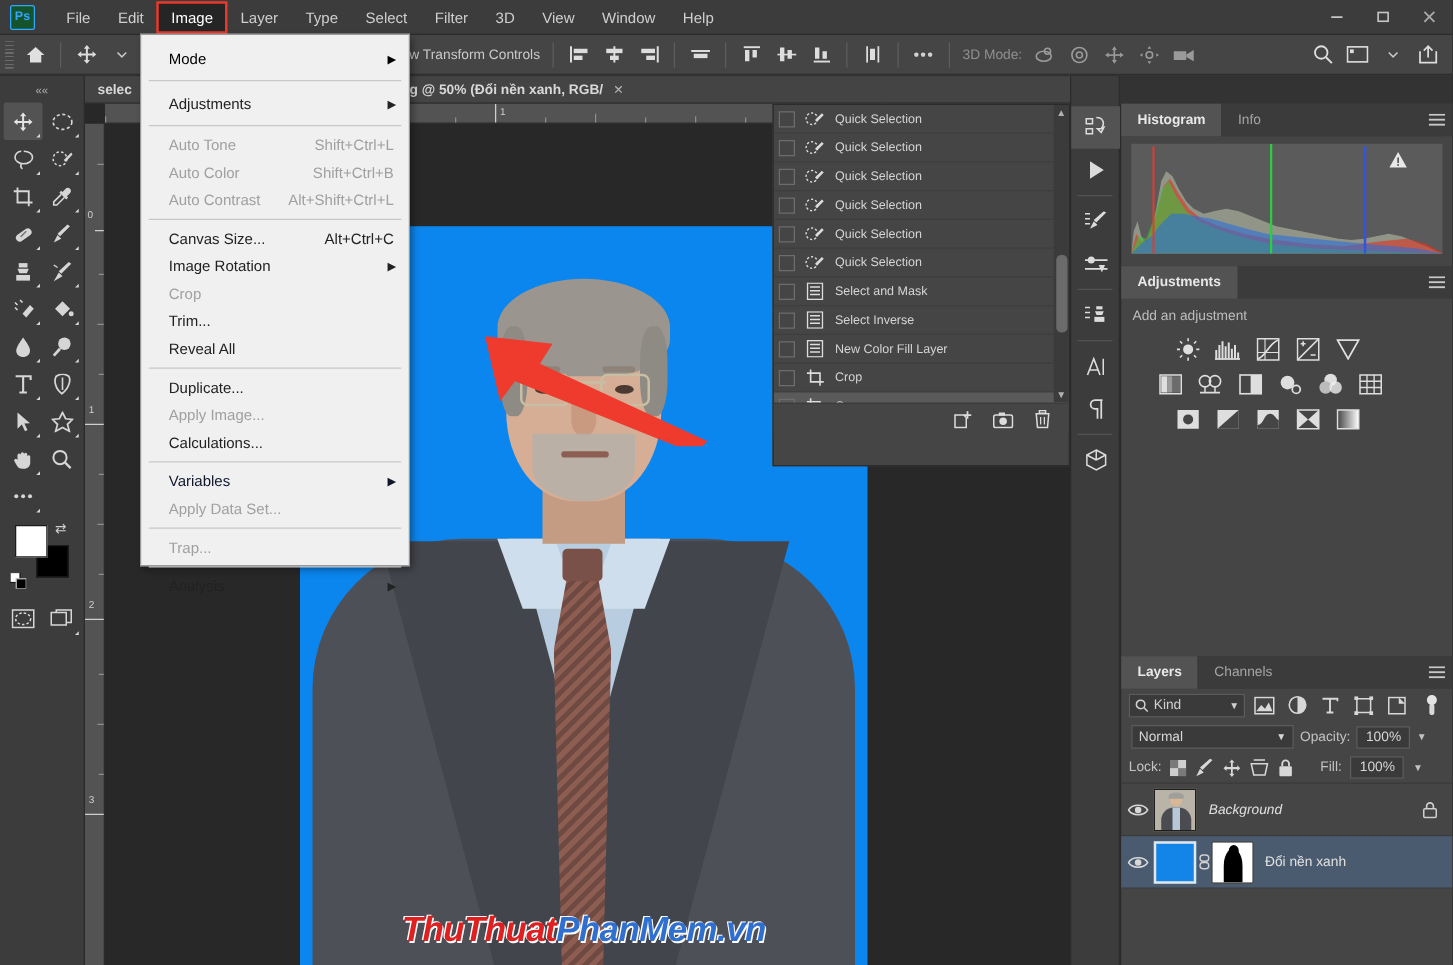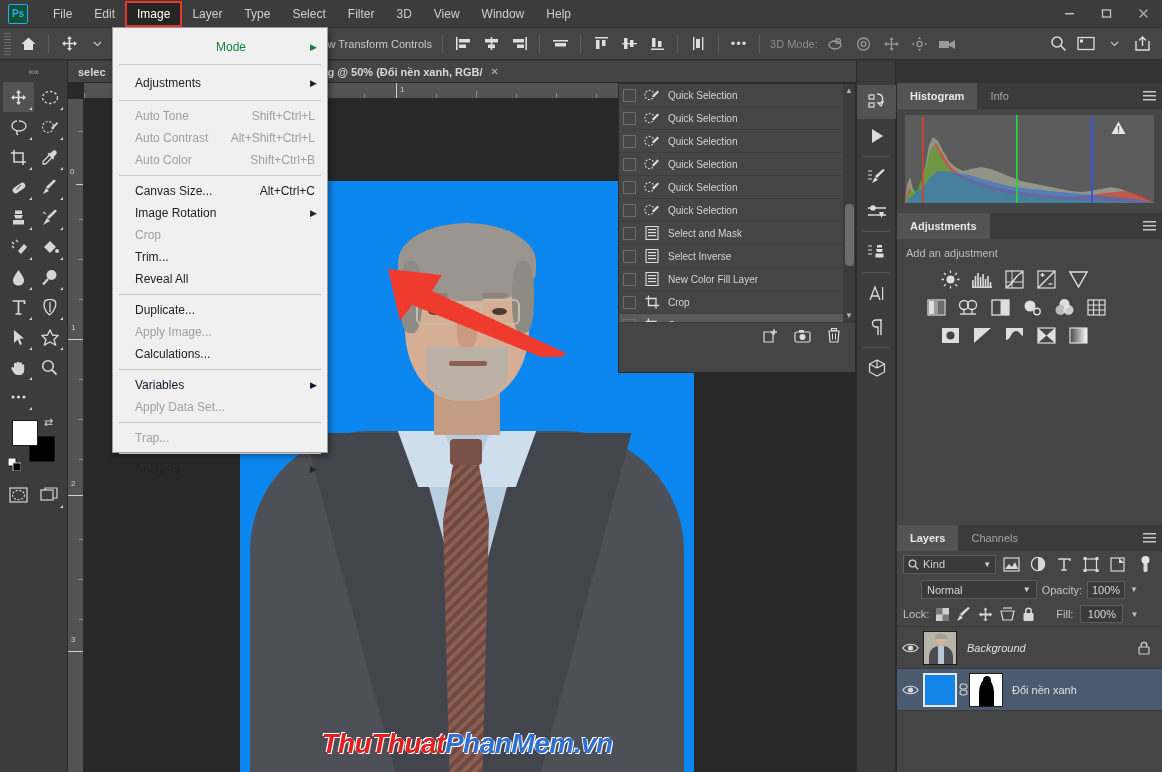--- a/index.html
+++ b/index.html
@@ -197,21 +197,21 @@
   .adj-row { display: flex; gap: 10px; padding: 3px 0 3px 42px; }
   .adj-ic { width: 22px; height: 22px; display: flex; align-items: center; justify-content: center; color: #dedede; }
 
   
   .layers { left: 896px; top: 525px; width: 266px; height: 247px; border-left: 1px solid #2b2b2b; }
   .lay-filter { height: 26px; display: flex; align-items: center; padding: 0 6px; gap: 5px; }
   .kind-sel { width: 96px; height: 19px; background: #3a3a3a; border: 1px solid #5c5c5c;
      display: flex; align-items: center; padding: 0 4px; font-size: 11px; color: #d0d0d0; gap: 4px; }
   .kind-sel .chev { margin-left: auto; font-size: 8px; }
   .lay-ic { width: 22px; height: 20px; display: flex; align-items: center; justify-content: center; color: #d8d8d8; }
-  .lay-blend { height: 25px; display: flex; align-items: center; padding: 0 24px; gap: 5px; }
+  .lay-blend { height: 25px; display: flex; align-items: center; padding: 0 8px; gap: 5px; }
   .blend-sel { width: 130px; height: 19px; background: #3a3a3a; border: 1px solid #5c5c5c;
      display: flex; align-items: center; padding: 0 5px; font-size: 11px; color: #d6d6d6; }
   .blend-sel .chev { margin-left: auto; font-size: 8px; }
   .num-field { width: 43px; height: 18px; background: #3a3a3a; border: 1px solid #5c5c5c;
      font-size: 11px; color: #d6d6d6; display: flex; align-items: center; justify-content: center; }
   .lbl { font-size: 11px; color: #c2c2c2; }
   .lay-lock { height: 25px; display: flex; align-items: center; padding: 0 6px; gap: 7px;
      border-bottom: 1px solid #3a3a3a; }
   .lay-row { height: 42px; display: flex; align-items: center; border-bottom: 1px solid #3a3a3a; }
   .lay-row.sel { background: #4a5b70; }
@@ -1191,42 +1191,42 @@
         <div style="position:absolute;left:9px;top:5px;width:15px;height:27px;background:#000;border-radius:50% 50% 0 0;"></div>
         <div style="position:absolute;left:13px;top:2px;width:8px;height:9px;background:#000;border-radius:50%;"></div>
       </div>
       <div class="lay-name">Đổi nền xanh</div>
     </div>
   </div>
 
   <div style="position:absolute;left:112px;top:27px;width:216px;height:426px;background:#f0f0f0;border:1px solid #999;box-shadow:2px 3px 6px rgba(0,0,0,.4);z-index:50;">
     <div style="padding:5px 0;">
 
-      <div style="height:27px;display:flex;align-items:center;padding-left:22px;color:#15803d;font-size:12px;position:relative;justify-content:center;">
+      <div style="height:27px;display:flex;align-items:center;padding-left:22px;color:#000000;font-size:12px;position:relative;">
         <span>Mode</span>
         <span style="position:absolute;right:10px;font-size:9px;">▶</span>
       </div>
       <div style="height:1px;background:#c8c8c8;margin:4px 6px;"></div>
       <div style="height:27px;display:flex;align-items:center;padding-left:22px;color:#222;font-size:12px;position:relative;">
         <span>Adjustments</span>
         <span style="position:absolute;right:10px;font-size:9px;">▶</span>
       </div>
       <div style="height:1px;background:#c8c8c8;margin:4px 6px;"></div>
 
       <div style="height:22px;display:flex;align-items:center;padding-left:22px;color:#a0a0a0;font-size:12px;">
         <span>Auto Tone</span>
         <span style="margin-left:auto;padding-right:12px;">Shift+Ctrl+L</span>
       </div>
       <div style="height:22px;display:flex;align-items:center;padding-left:22px;color:#a0a0a0;font-size:12px;">
+        <span>Auto Color</span>
+        <span style="margin-left:auto;padding-right:12px;">Shift+Ctrl+B</span>
+      </div>
+      <div style="height:22px;display:flex;align-items:center;padding-left:22px;color:#a0a0a0;font-size:12px;">
         <span>Auto Contrast</span>
         <span style="margin-left:auto;padding-right:12px;">Alt+Shift+Ctrl+L</span>
-      </div>
-      <div style="height:22px;display:flex;align-items:center;padding-left:22px;color:#a0a0a0;font-size:12px;">
-        <span>Auto Color</span>
-        <span style="margin-left:auto;padding-right:12px;">Shift+Ctrl+B</span>
       </div>
       <div style="height:1px;background:#c8c8c8;margin:4px 6px;"></div>
 
       <div style="height:22px;display:flex;align-items:center;padding-left:22px;color:#222;font-size:12px;">
         <span>Canvas Size...</span>
         <span style="margin-left:auto;padding-right:12px;">Alt+Ctrl+C</span>
       </div>
       <div style="height:22px;display:flex;align-items:center;padding-left:22px;color:#222;font-size:12px;position:relative;">
         <span>Image Rotation</span>
         <span style="position:absolute;right:10px;font-size:9px;">▶</span>

